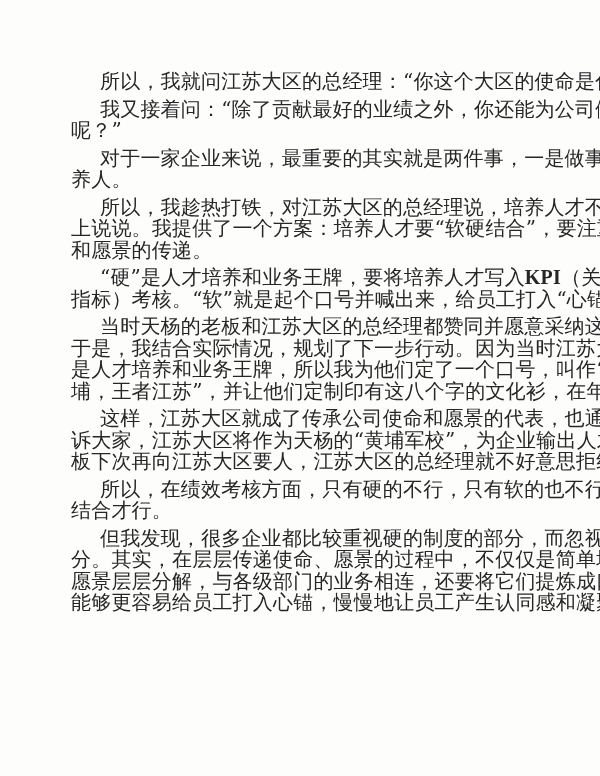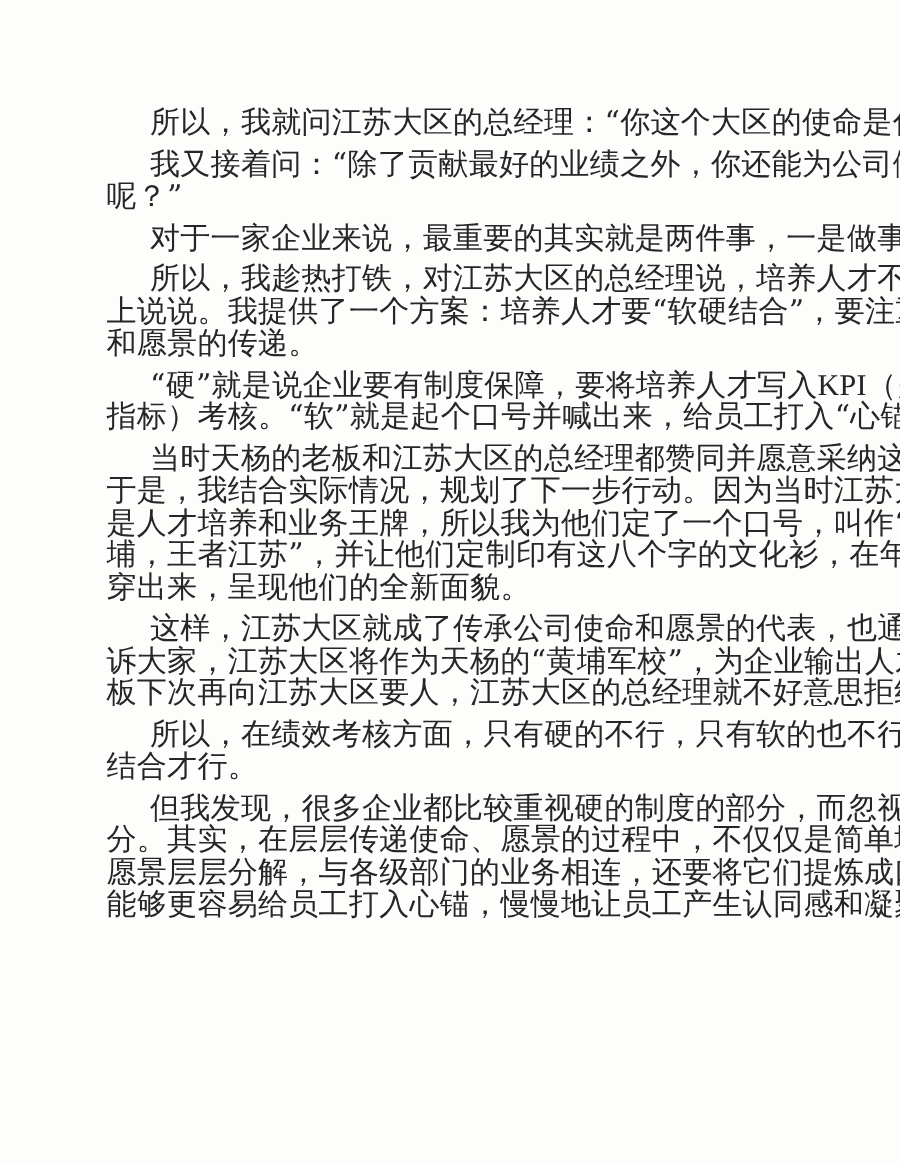--- a/index.html
+++ b/index.html
@@ -34,21 +34,21 @@
       text-align: justify;
       text-align-last: justify;
     }
     .line.last {
       text-align-last: left;
     }
     .line.indent {
       padding-left: 29px;
     }
     .kpi {
-      font-weight: normal;
+      font-weight: bold;
       font-family: "Liberation Serif", "DejaVu Serif", serif;
     }
   </style>
 </head>
 <body>
 
 <div class="page">
 
   <p class="para">
     <span class="line indent last">所以，我就问江苏大区的总经理：“你这个大区的使命是什么？”</span>
@@ -56,39 +56,39 @@
 
 
   <p class="para">
     <span class="line indent">我又接着问：“除了贡献最好的业绩之外，你还能为公司做什么</span>
     <span class="line last">呢？”</span>
   </p>
 
 
   <p class="para">
     <span class="line indent">对于一家企业来说，最重要的其实就是两件事，一是做事，二是培</span>
+    <span class="line last">养人。</span>
   </p>
 
   <p class="para">
     <span class="line indent">所以，我趁热打铁，对江苏大区的总经理说，培养人才不能只是嘴</span>
     <span class="line">上说说。我提供了一个方案：培养人才要“软硬结合”，要注重企业使命</span>
     <span class="line last">和愿景的传递。</span>
   </p>
 
   <p class="para">
-    <span class="line indent"><span>“硬”就是说企业要有制度保障，要将培养人才写入</span><span class="kpi">KPI</span><span>（关键绩效</span></span>
+    <span class="line indent"><span>“硬”是人才培养和业务王牌，要将培养人才写入</span><span class="kpi">KPI</span><span>（关键绩效</span></span>
     <span class="line last">指标）考核。“软”就是起个口号并喊出来，给员工打入“心锚”。</span>
   </p>
 
   <p class="para">
     <span class="line indent">当时天杨的老板和江苏大区的总经理都赞同并愿意采纳这个方案。</span>
     <span class="line">于是，我结合实际情况，规划了下一步行动。因为当时江苏大区的目标</span>
     <span class="line">是人才培养和业务王牌，所以我为他们定了一个口号，叫作“天杨黄</span>
     <span class="line">埔，王者江苏”，并让他们定制印有这八个字的文化衫，在年会的时候</span>
-    <span class="line last">穿出来，呈现他们的全新面貌。</span>
   </p>
 
   <p class="para">
     <span class="line indent">这样，江苏大区就成了传承公司使命和愿景的代表，也通过口号告</span>
     <span class="line">诉大家，江苏大区将作为天杨的“黄埔军校”，为企业输出人才。等到老</span>
     <span class="line last">板下次再向江苏大区要人，江苏大区的总经理就不好意思拒绝了。</span>
   </p>
 
   <p class="para">
     <span class="line indent">所以，在绩效考核方面，只有硬的不行，只有软的也不行，要软硬</span>

